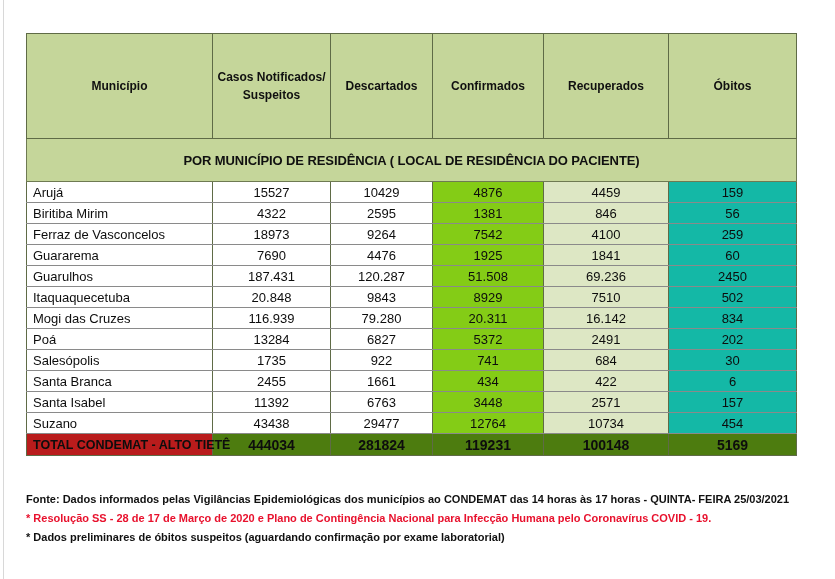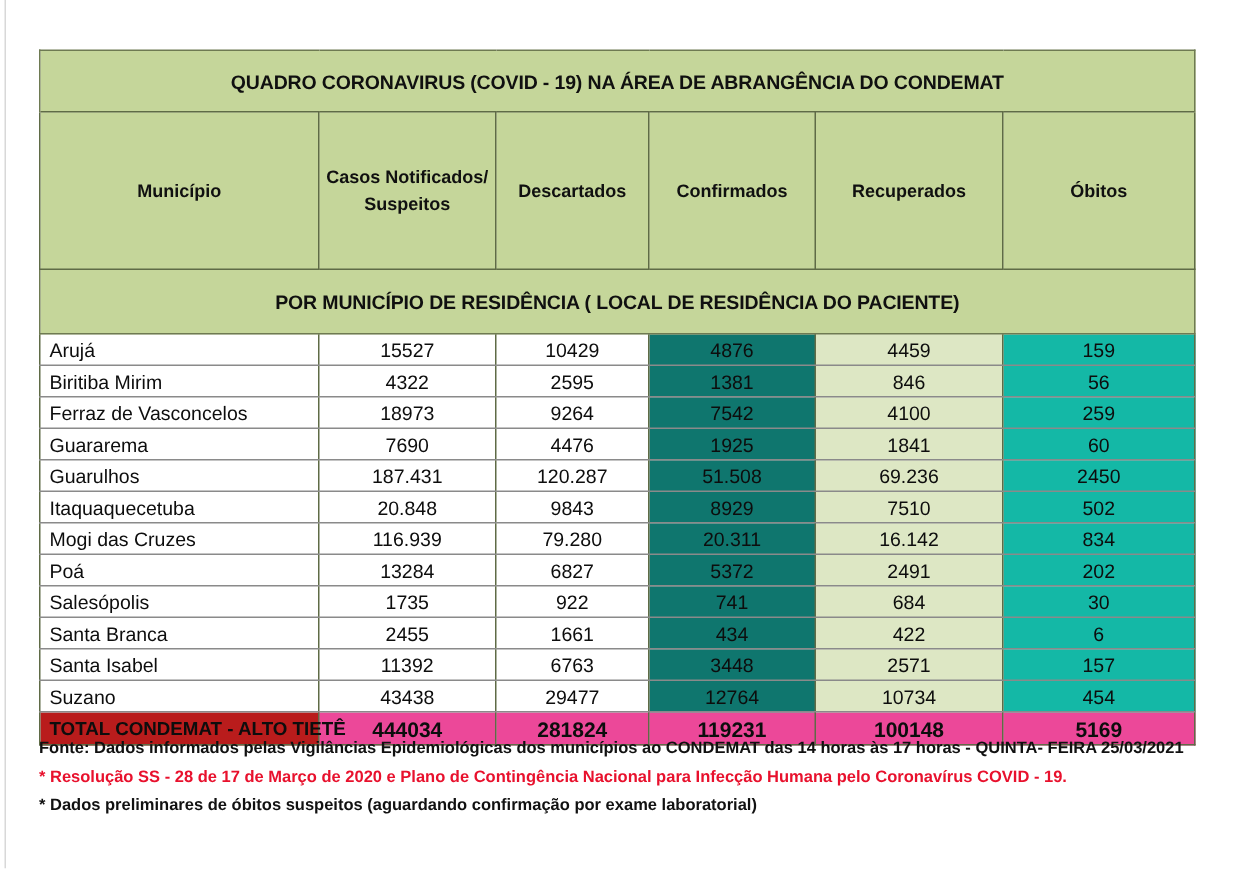--- a/index.html
+++ b/index.html
@@ -90,28 +90,28 @@
     white-space: nowrap;
   }
   td.mun {
     text-align: left;
     background: #ffffff;
   }
   td.num {
     text-align: center;
     background: #ffffff;
   }
-  td.num.conf  { background: #0f766e; }
+  td.num.conf  { background: #84cc16; }
   td.num.recup { background: #dde7c4; }
   td.num.obito { background: #14b8a6; }
 
   
   tr.total td {
     height: 21px;
-    background: #ec4899;
+    background: #4d7c0f;
     font-weight: bold;
     font-size: 12.5px;
     border: 1.5px solid #5f6b46;
     padding: 0 6px;
     color: #0d0d0d;
     white-space: nowrap;
   }
   tr.total td.mun { text-align: left; background: #b91c1c; }
   tr.total td.num { text-align: center; font-size: 14px; }
 
@@ -142,23 +142,20 @@
     <colgroup>
       <col class="c-mun">
         <col class="c-not">
         <col class="c-des">
       <col class="c-con">
         <col class="c-rec">
         <col class="c-obi">
     </colgroup>
     <tbody>
       <tr>
-        <td class="title-band t1" colspan="6">QUADRO CORONAVIRUS (COVID - 19) NA ÁREA DE ABRANGÊNCIA DO CONDEMAT</td>
-      </tr>
-      <tr>
         <th class="hcell">Município</th>
         <th class="hcell">
           <span>Casos Notificados/</span><br>
           <span>Suspeitos</span>
         </th>
         <th class="hcell">Descartados</th>
         <th class="hcell">Confirmados</th>
         <th class="hcell">Recuperados</th>
         <th class="hcell">Óbitos</th>
       </tr>

